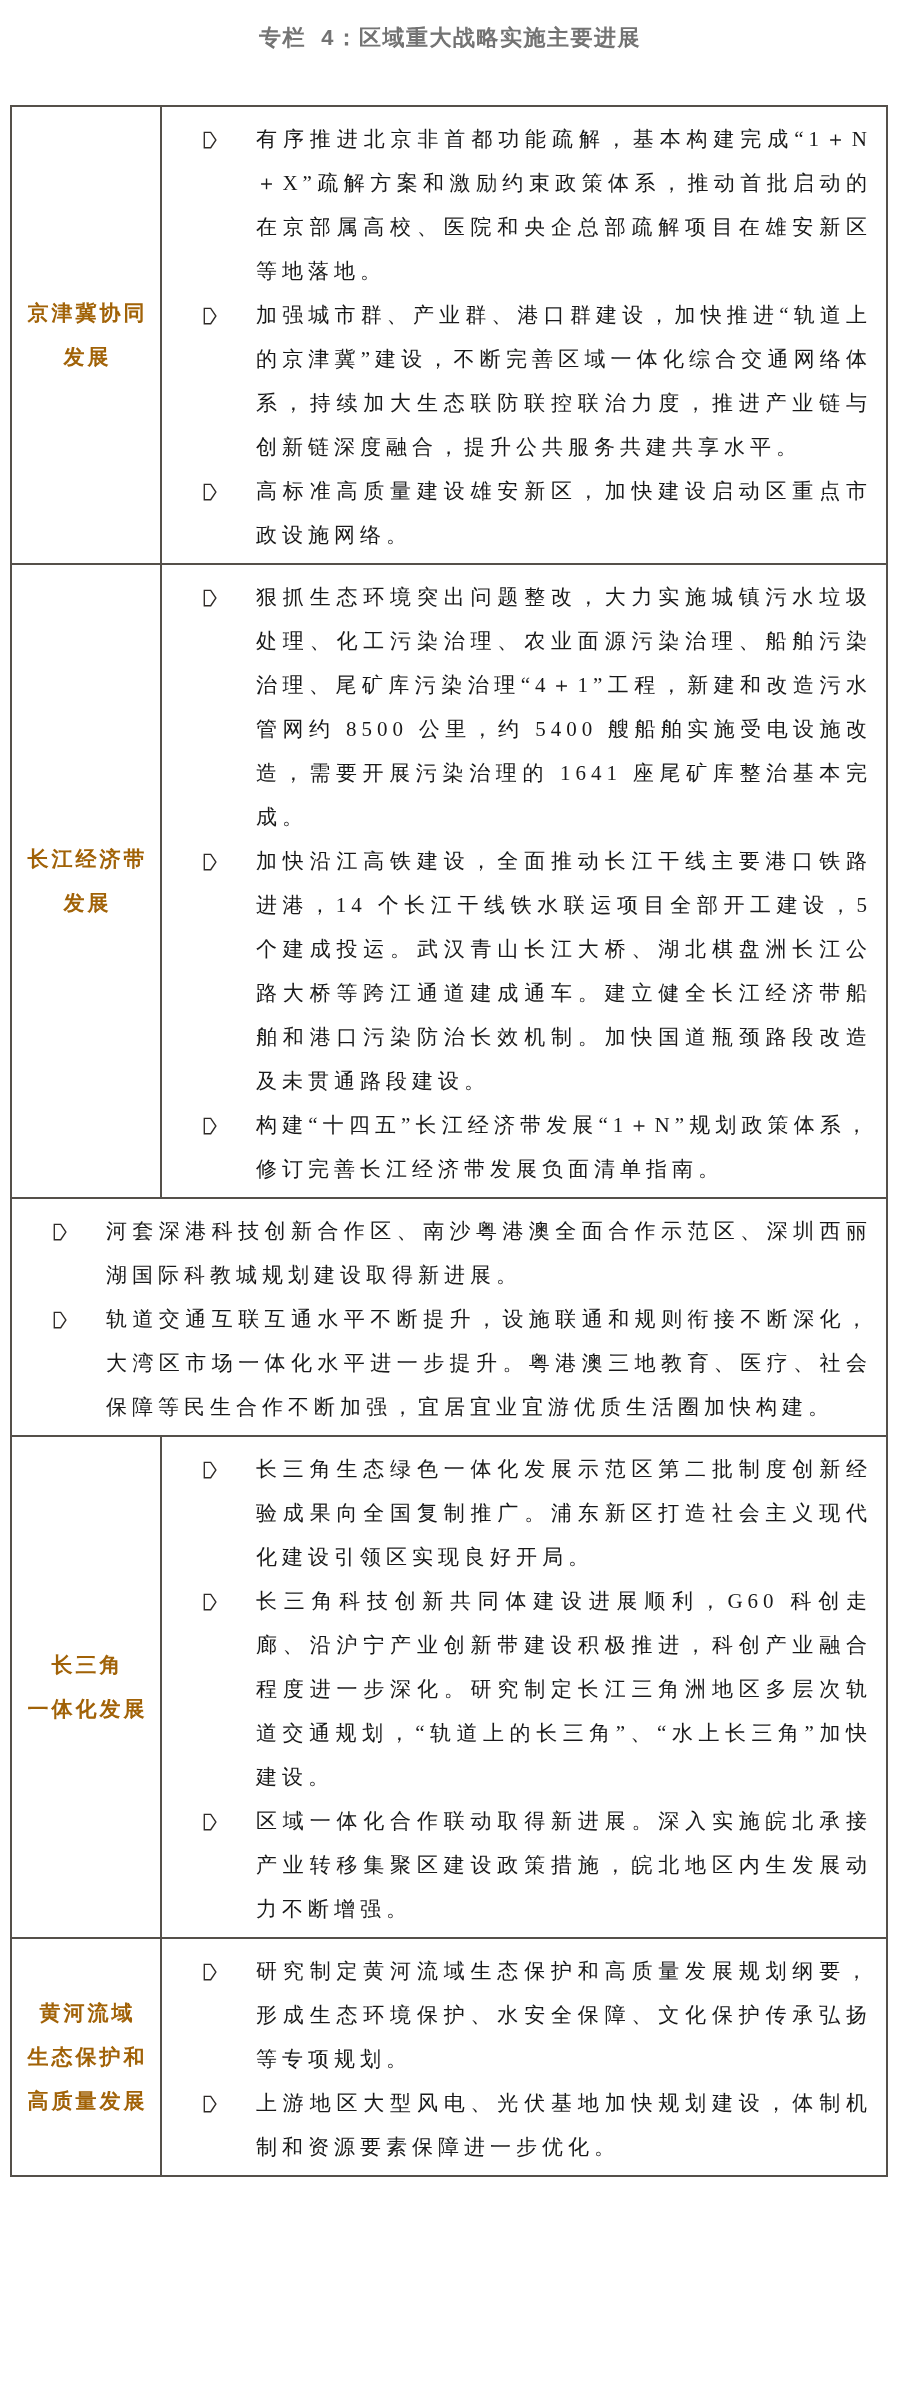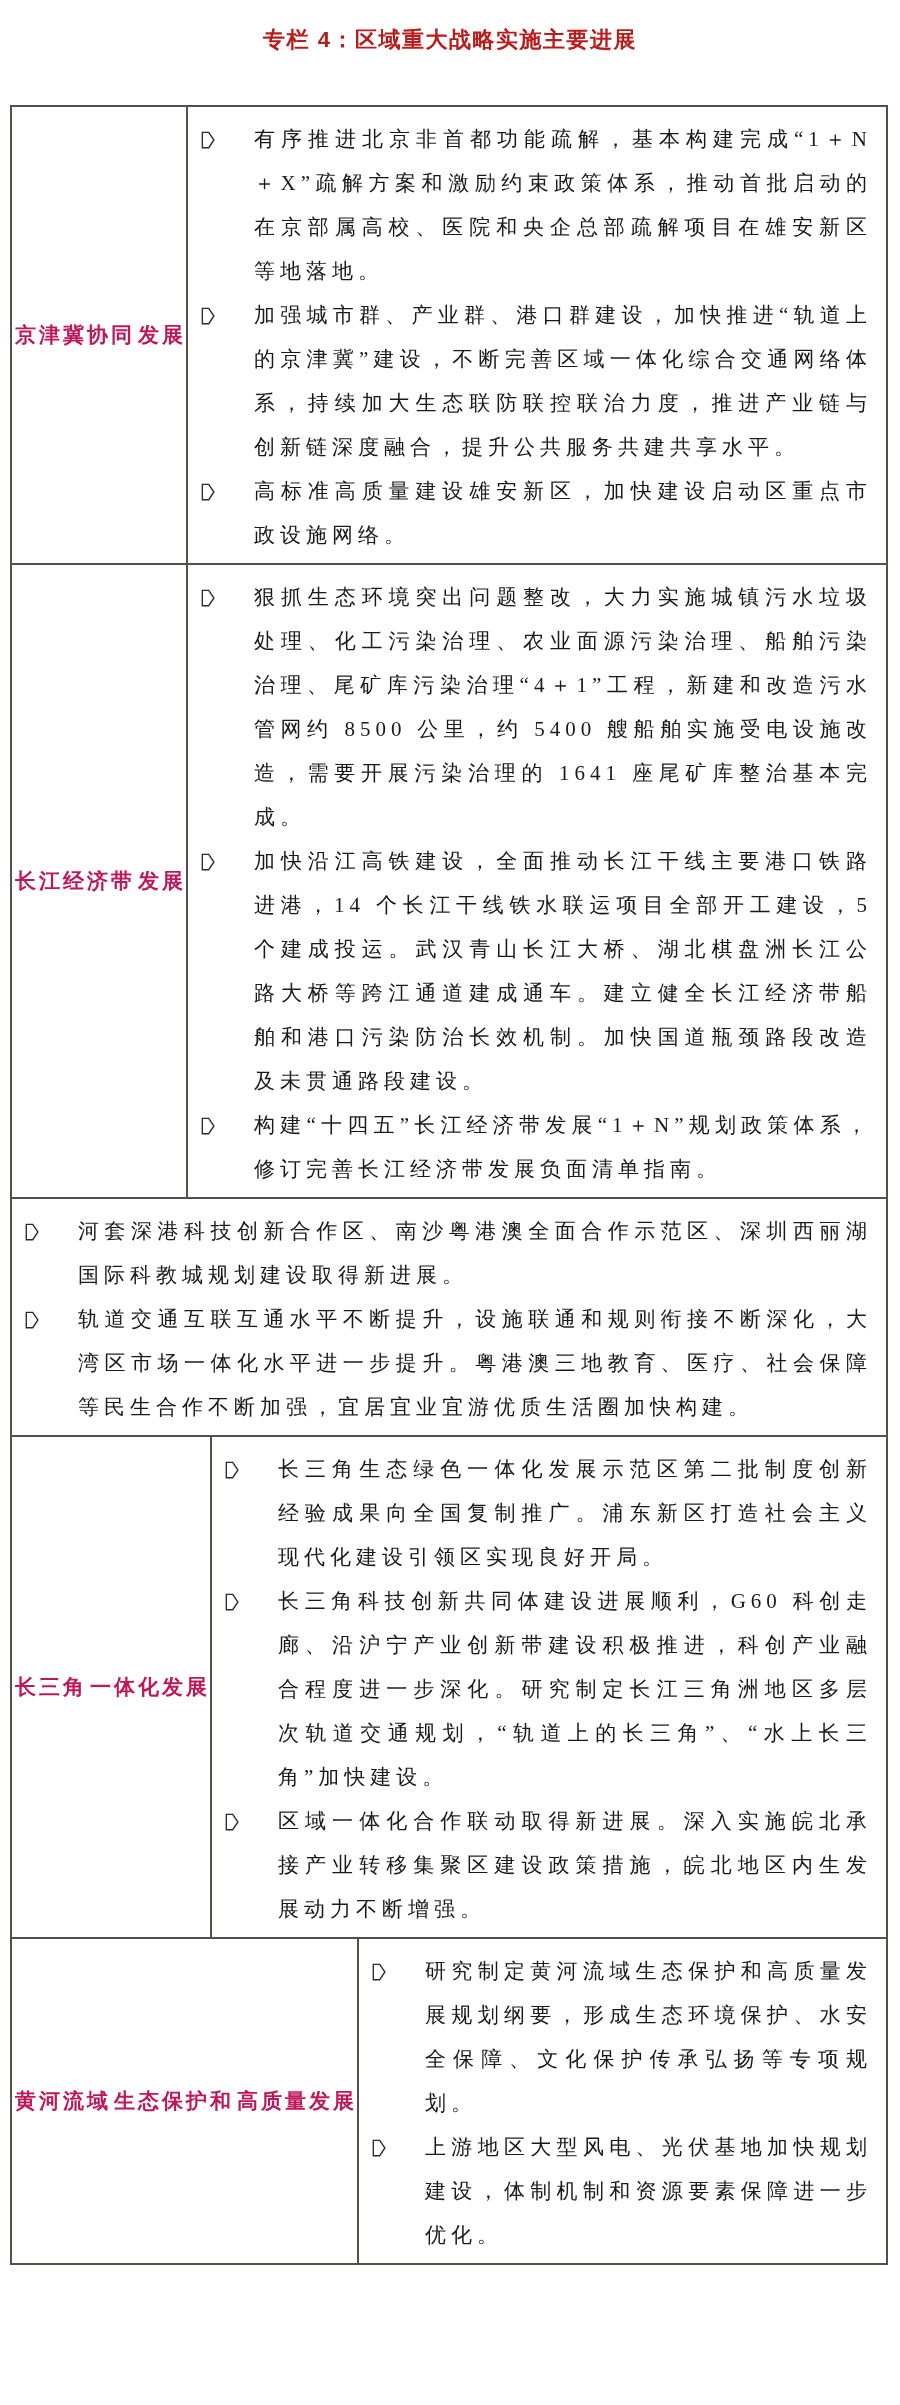--- a/index.html
+++ b/index.html
@@ -13,69 +13,71 @@
     color: #141414;
     font-family: "Liberation Serif", "DejaVu Serif", serif;
     -webkit-font-smoothing: antialiased;
   }
   .page {
     width: 900px;
     box-sizing: border-box;
   }
   .title {
     text-align: center;
-    font-family: Liberation Sans, sans-serif;
+    font-family: Liberation Mono, monospace;
     font-weight: bold;
     font-size: 22px;
     line-height: 30px;
     letter-spacing: 1.5px;
     margin: 25px 0 0 0;
-    color: #b91c1c;
+    color: #737373;
   }
   .panel {
     margin: 50px 0 0 10px;
     width: 878px;
     box-sizing: border-box;
     border: 2px solid #55504a;
     background: #ffffff;
   }
   .row {
     display: flex;
     border-top: 2px solid #55504a;
   }
   .row:first-child {
     border-top: none;
   }
   .row-header {
     flex: 0 0 150px;
     box-sizing: border-box;
     border-right: 2px solid #55504a;
     display: flex;
+    flex-direction: column;
     justify-content: center;
     align-items: center;
     text-align: center;
     font-family: "Liberation Sans", "DejaVu Sans", sans-serif;
     font-weight: bold;
     font-size: 21px;
-    color: #be185d;
+    color: #a16207;
   }
   .row-header .hline {
     line-height: 44px;
     letter-spacing: 3px;
     text-indent: 3px; 
     white-space: nowrap;
   }
   .row-content {
     flex: 1 1 auto;
     box-sizing: border-box;
     padding: 10px 14px 6px 0;
   }
   .item {
     display: flex;
     align-items: flex-start;
+    margin-left: 28px;
   }
   .bullet {
     flex: 0 0 66px;
     box-sizing: border-box;
     padding-left: 13px;
     padding-top: 14px;
   }
   .bullet svg {
     display: block;
   }

